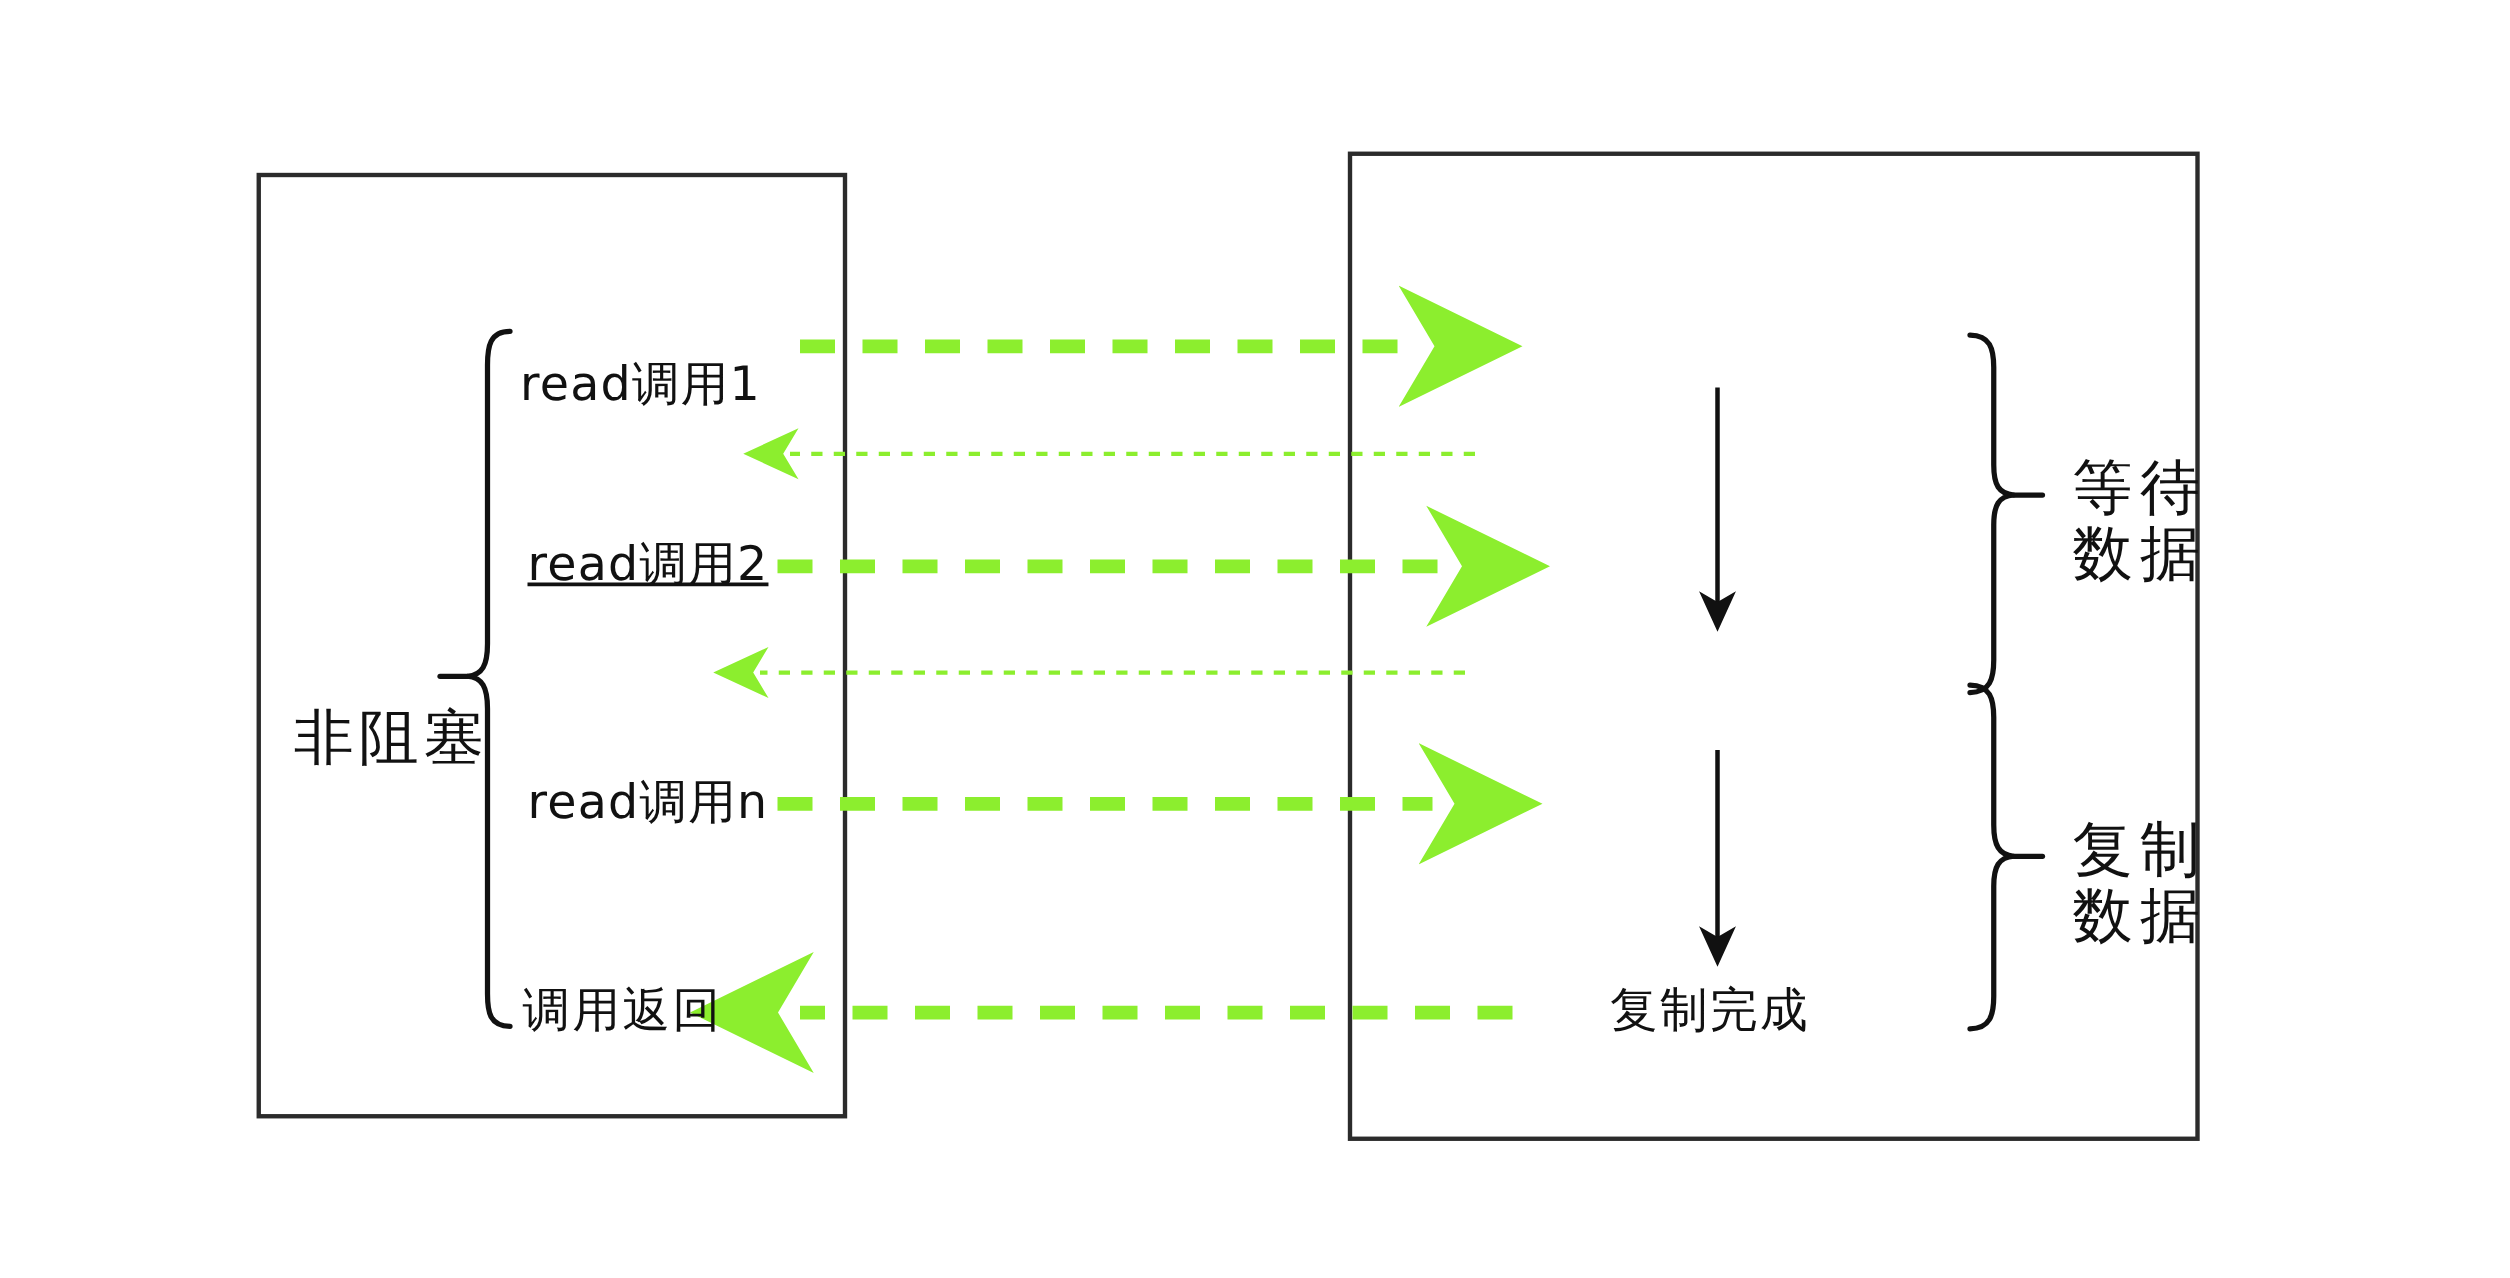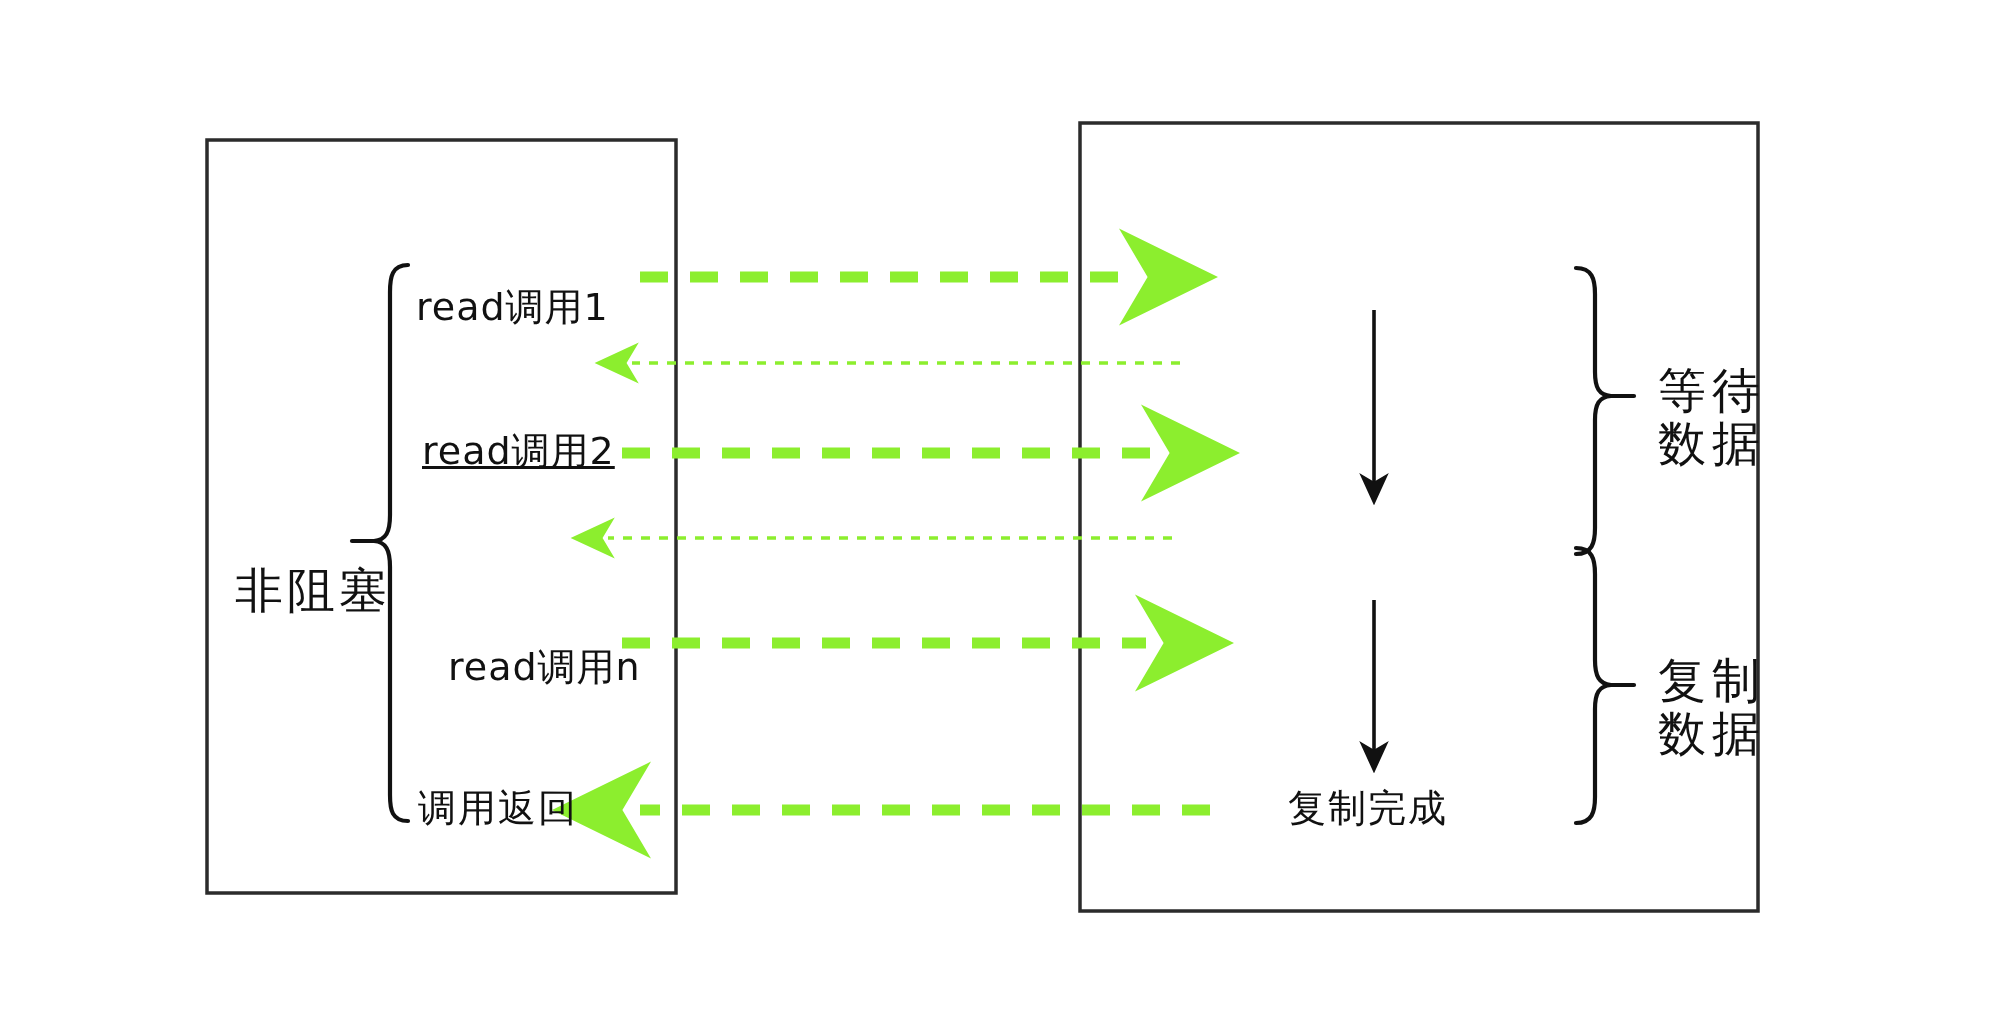--- a/index.html
+++ b/index.html
@@ -73,21 +73,21 @@
     <line x1="1210" y1="810" x2="640" y2="810" stroke="#8CEE2E" stroke-width="11" stroke-dasharray="28 22" marker-end="url(#ah-green-thick)"></line>
 
     <line x1="1374" y1="310" x2="1374" y2="500" stroke="#111" stroke-width="3.6" marker-end="url(#ah-black)"></line>
     <line x1="1374" y1="600" x2="1374" y2="768" stroke="#111" stroke-width="3.6" marker-end="url(#ah-black)"></line>
   </svg>
 
 
 
   <div class="lbl node-mono" style="left:416px;top:255px;margin-top:32px;">read调用1</div>
   <div class="lbl node-mono" style="left:422px;top:431px;text-decoration:underline;">read调用2</div>
-  <div class="lbl node-mono" style="left:422px;top:647px;margin-left:26px;">read调用n</div>
+  <div class="lbl node-mono" style="left:422px;top:621px;">read调用n</div>
   <div class="lbl node" style="left:418px;top:788px;text-align:right;">调用返回</div>
 
   <div class="lbl brace-lbl" style="left:235px;top:518px;letter-spacing:4px;margin-top:47px;">非阻塞</div>
 
   <div class="lbl node" style="left:1288px;top:788px;">复制完成</div>
 
   <div class="lbl brace-lbl" style="left:1658px;top:365px;">等待</div>
   <div class="lbl brace-lbl" style="left:1658px;top:418px;">数据</div>
 
   <div class="lbl brace-lbl" style="left:1658px;top:655px;">复制</div>

